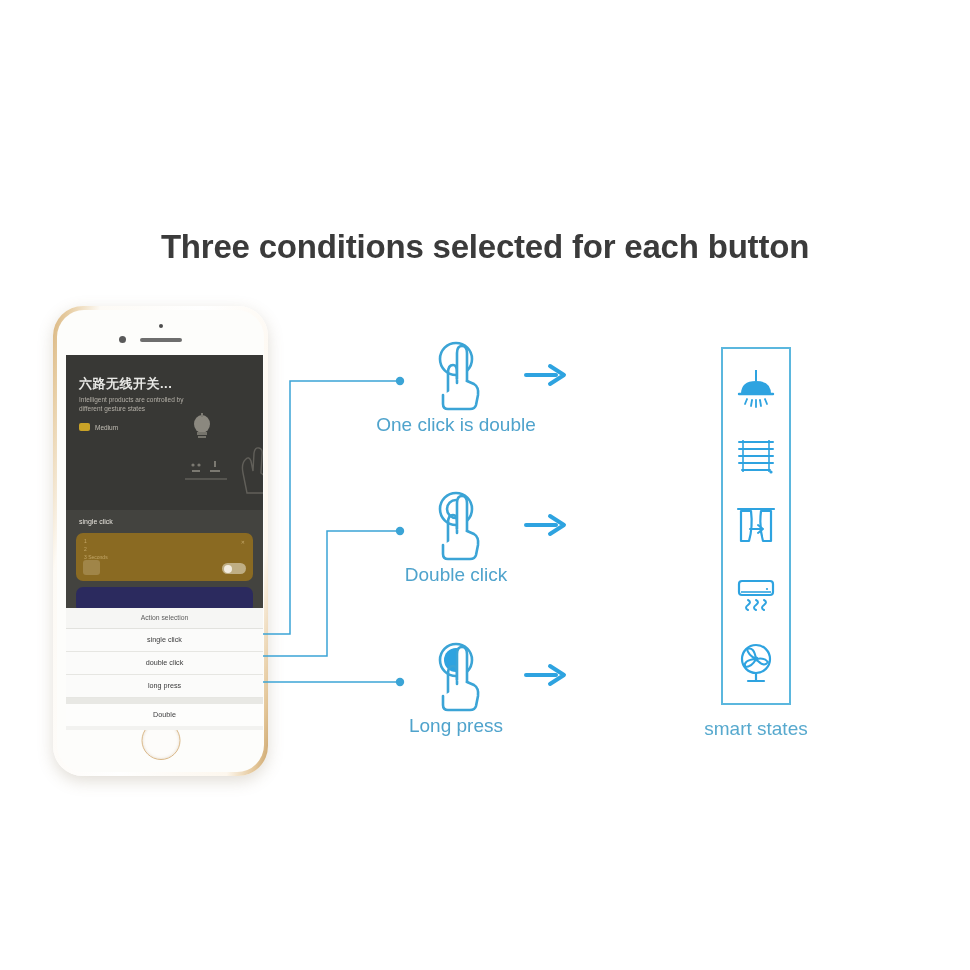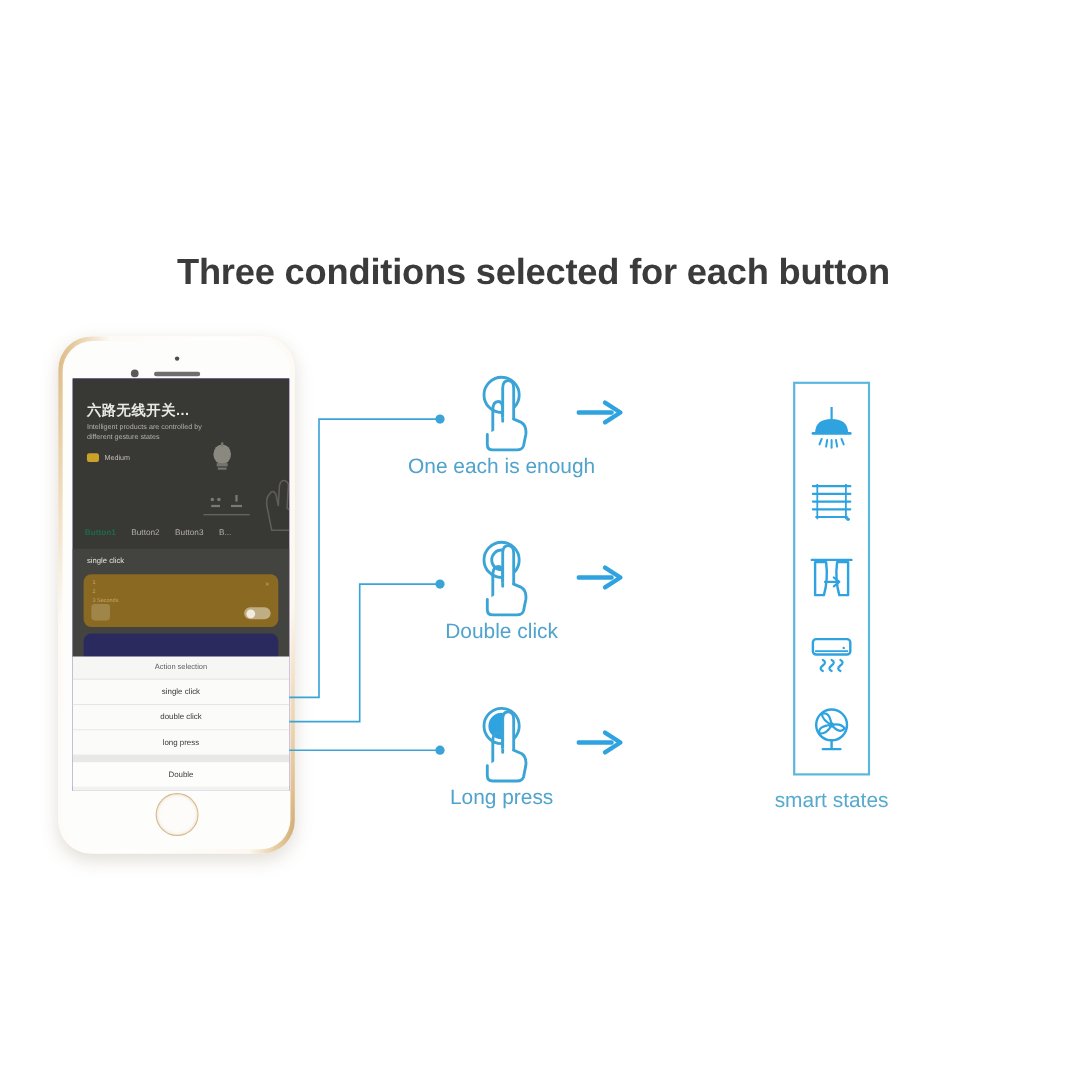--- a/index.html
+++ b/index.html
@@ -57,25 +57,25 @@
     position: absolute;
     left: 4px; top: 4px;
     width: 207px;
     height: 462px;
     border-radius: 27px;
     background: #fdfdfb;
   }
   .phone-screen {
     position: absolute;
     left: 9px;
-    top: 34px;
+    top: 45px;
     width: 197px;
     height: 375px;
     overflow: hidden;
-    background: #4c1d95;
+    background: #5eead4;
   }
   .earpiece {
     position: absolute;
     left: 50%;
     top: 28px;
     transform: translateX(-50%);
     width: 42px;
     height: 4px;
     border-radius: 2px;
     background: #6e6e6e;
@@ -429,26 +429,20 @@
               <circle cx="16" cy="6" r="1.6" fill="#bdb9ae"></circle>
               <rect x="9" y="11" width="8" height="2" fill="#bdb9ae"></rect>
               <rect x="31" y="2" width="2" height="6" fill="#bdb9ae"></rect>
               <rect x="27" y="11" width="10" height="2" fill="#bdb9ae"></rect>
               <line x1="2" y1="20" x2="44" y2="20" stroke="#b0aca1" stroke-width="1"></line>
             </svg>
             <svg class="hero-hand" width="36" height="52" viewBox="0 0 36 52">
               <path d="M14 50 L10 30 Q8 20 13 16 Q16 13 18 18 L20 28 L21 10 Q22 4 26 5 Q30 6 29 12 L28 30 L33 34 Q36 38 33 44 L31 50 Z" fill="none" stroke="#9e9a90" stroke-width="1.4"></path>
             </svg>
 
-            <div class="tabs-row">
-              <span class="tab-item active">Button1</span>
-              <span class="tab-item">Button2</span>
-              <span class="tab-item">Button3</span>
-              <span class="tab-item">B...</span>
-            </div>
           </div>
 
           <div class="app-list-area">
             <div class="list-label">single click</div>
 
             <div class="card-amber">
               <span class="cl" style="top:5px">1</span>
               <span class="cl" style="top:13px">2</span>
               <span class="cl" style="top:21px">3 Seconds</span>
               <span class="cl" style="left:auto;right:8px;top:6px">✕</span>
@@ -498,21 +492,21 @@
 
   <div class="gesture" style="left:331px; top:338px;">
     <div class="icon-wrap">
       <svg width="60" height="72" viewBox="0 0 60 72">
         <circle cx="30" cy="20" r="16" fill="none" stroke="#3ba4d6" stroke-width="2.6"></circle>
         <path d="M22 66 V34 Q22 26 27 26 Q31 26 31 33 V44" fill="none" stroke="#3ba4d6" stroke-width="2.6" stroke-linecap="round"></path>
         <path d="M31 40 V14 Q31 7 36 7 Q41 7 41 14 V43" fill="#ffffff" stroke="#3ba4d6" stroke-width="2.6" stroke-linejoin="round"></path>
         <path d="M41 42 L48 45 Q53 48 52 56 L50 66 Q49 70 44 70 L22 70 Q17 70 17 65 L17 56" fill="#ffffff" stroke="#3ba4d6" stroke-width="2.6" stroke-linejoin="round" stroke-linecap="round"></path>
       </svg>
     </div>
-    <div class="g-label">One each is enough</div>
+    <div class="g-label">One click is double</div>
   </div>
   <svg class="arrow" style="left:524px; top:360px;" viewBox="0 0 44 30">
     <line x1="2" y1="15" x2="32" y2="15" stroke="#2ea3e0" stroke-width="4" stroke-linecap="round"></line>
     <path d="M26 6 L40 15 L26 24" fill="none" stroke="#2ea3e0" stroke-width="4" stroke-linecap="round" stroke-linejoin="round"></path>
   </svg>
 
   <div class="gesture" style="left:331px; top:488px;">
     <div class="icon-wrap">
       <svg width="60" height="72" viewBox="0 0 60 72">
         <circle cx="30" cy="20" r="16" fill="none" stroke="#3ba4d6" stroke-width="2.6"></circle>

